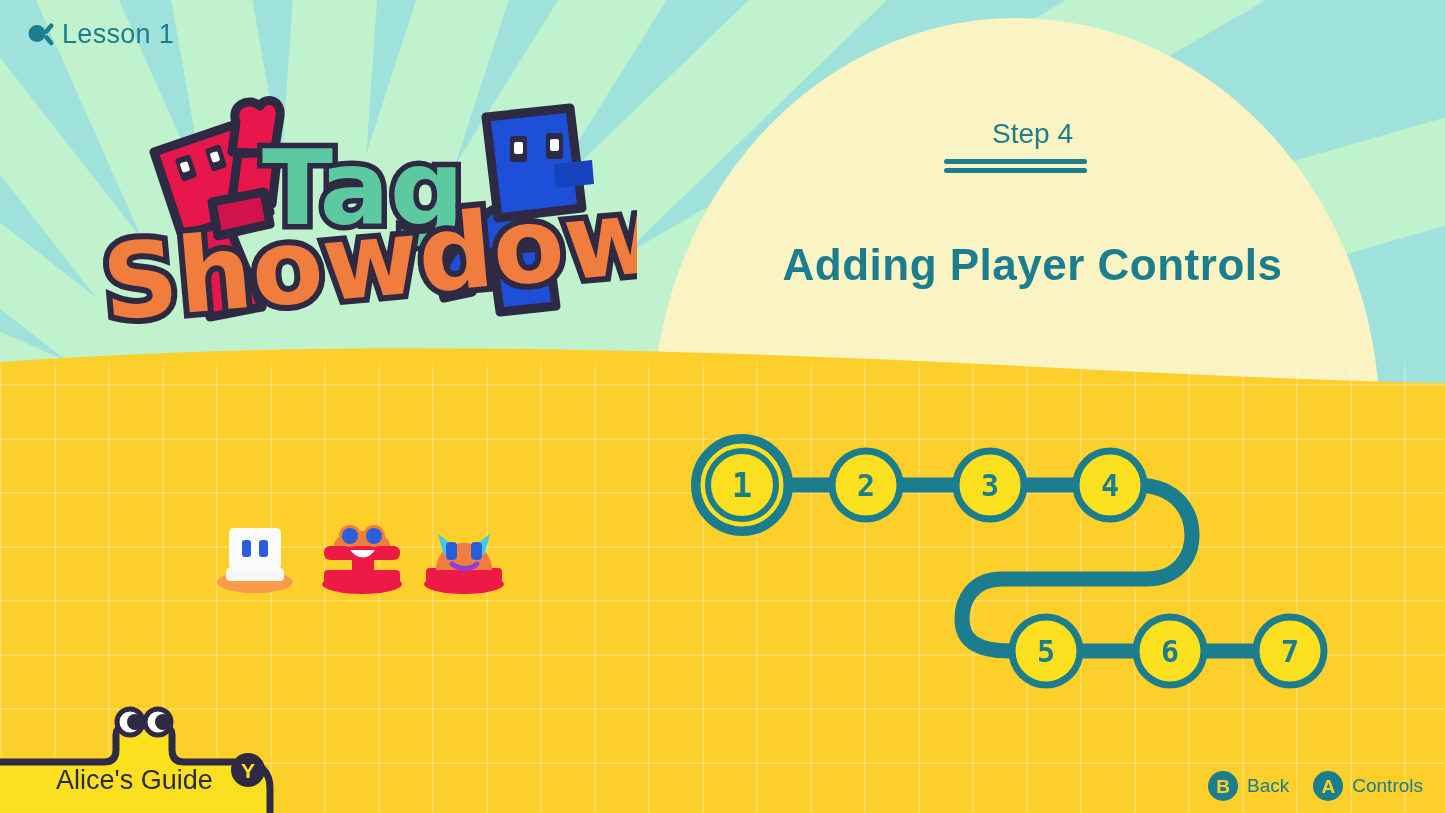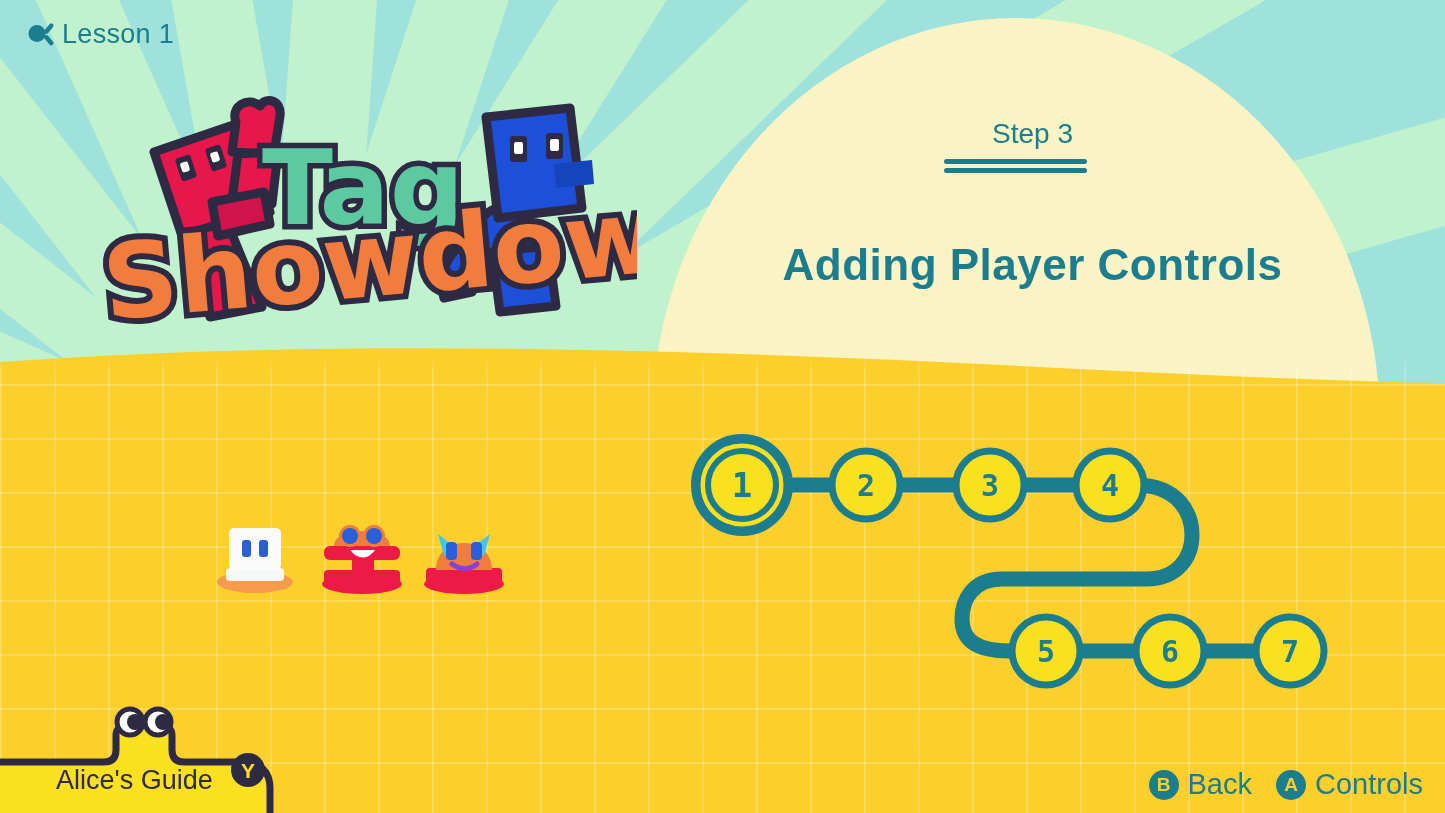--- a/index.html
+++ b/index.html
@@ -72,21 +72,21 @@
   }
 
   
   .btns{position:absolute;right:22px;bottom:12px;display:flex;align-items:center;gap:24px;}
   .btn{display:flex;align-items:center;gap:9px;}
   .btn-badge{
     width:30px;height:30px;border-radius:50%;background:#1C7D8E;
     display:flex;align-items:center;justify-content:center;
     color:#FCCF2B;font-size:19px;font-weight:700;line-height:1;
   }
-  .btn-text{font-size:29px;color:#1C7D8E;}
+  .btn-text{font-size:19px;color:#1C7D8E;}
 </style>
 </head>
 <body>
 
 <div id="stage">
 
   <div class="sky">
     <svg class="rays" viewBox="0 0 1445 400" preserveAspectRatio="none">
       <rect x="0" y="0" width="1445" height="400" fill="#9FE2DC"></rect>
       <g transform="translate(300,500)" fill="#BFF2CD">
@@ -180,21 +180,21 @@
     </g>
 
     <text x="170" y="132" font-family="'DejaVu Sans','Liberation Sans',sans-serif" font-size="104" font-weight="700" fill="#5CC9A0" stroke="#2E2A43" stroke-width="11" paint-order="stroke">Tag</text>
 
     <g transform="rotate(-5 270 190)">
       <text x="12" y="205" font-family="'DejaVu Sans','Liberation Sans',sans-serif" font-size="104" font-weight="700" fill="#F07C3E" stroke="#2E2A43" stroke-width="12" paint-order="stroke">Showdown</text>
     </g>
   </svg>
 
   <div class="step-label">
-    <span class="step-label-inner">Step 3</span>
+    <span class="step-label-inner">Step 4</span>
   </div>
   <svg class="step-divider" viewBox="0 0 143 16">
     <rect x="0" y="1" width="143" height="5" rx="2.5" fill="#1C7D8E"></rect>
     <rect x="0" y="10" width="143" height="5" rx="2.5" fill="#1C7D8E"></rect>
   </svg>
   <div class="step-title">
     <span class="step-title-inner">Adding Player Controls</span>
   </div>
 
   <svg class="sprites" viewBox="0 0 300 82">

